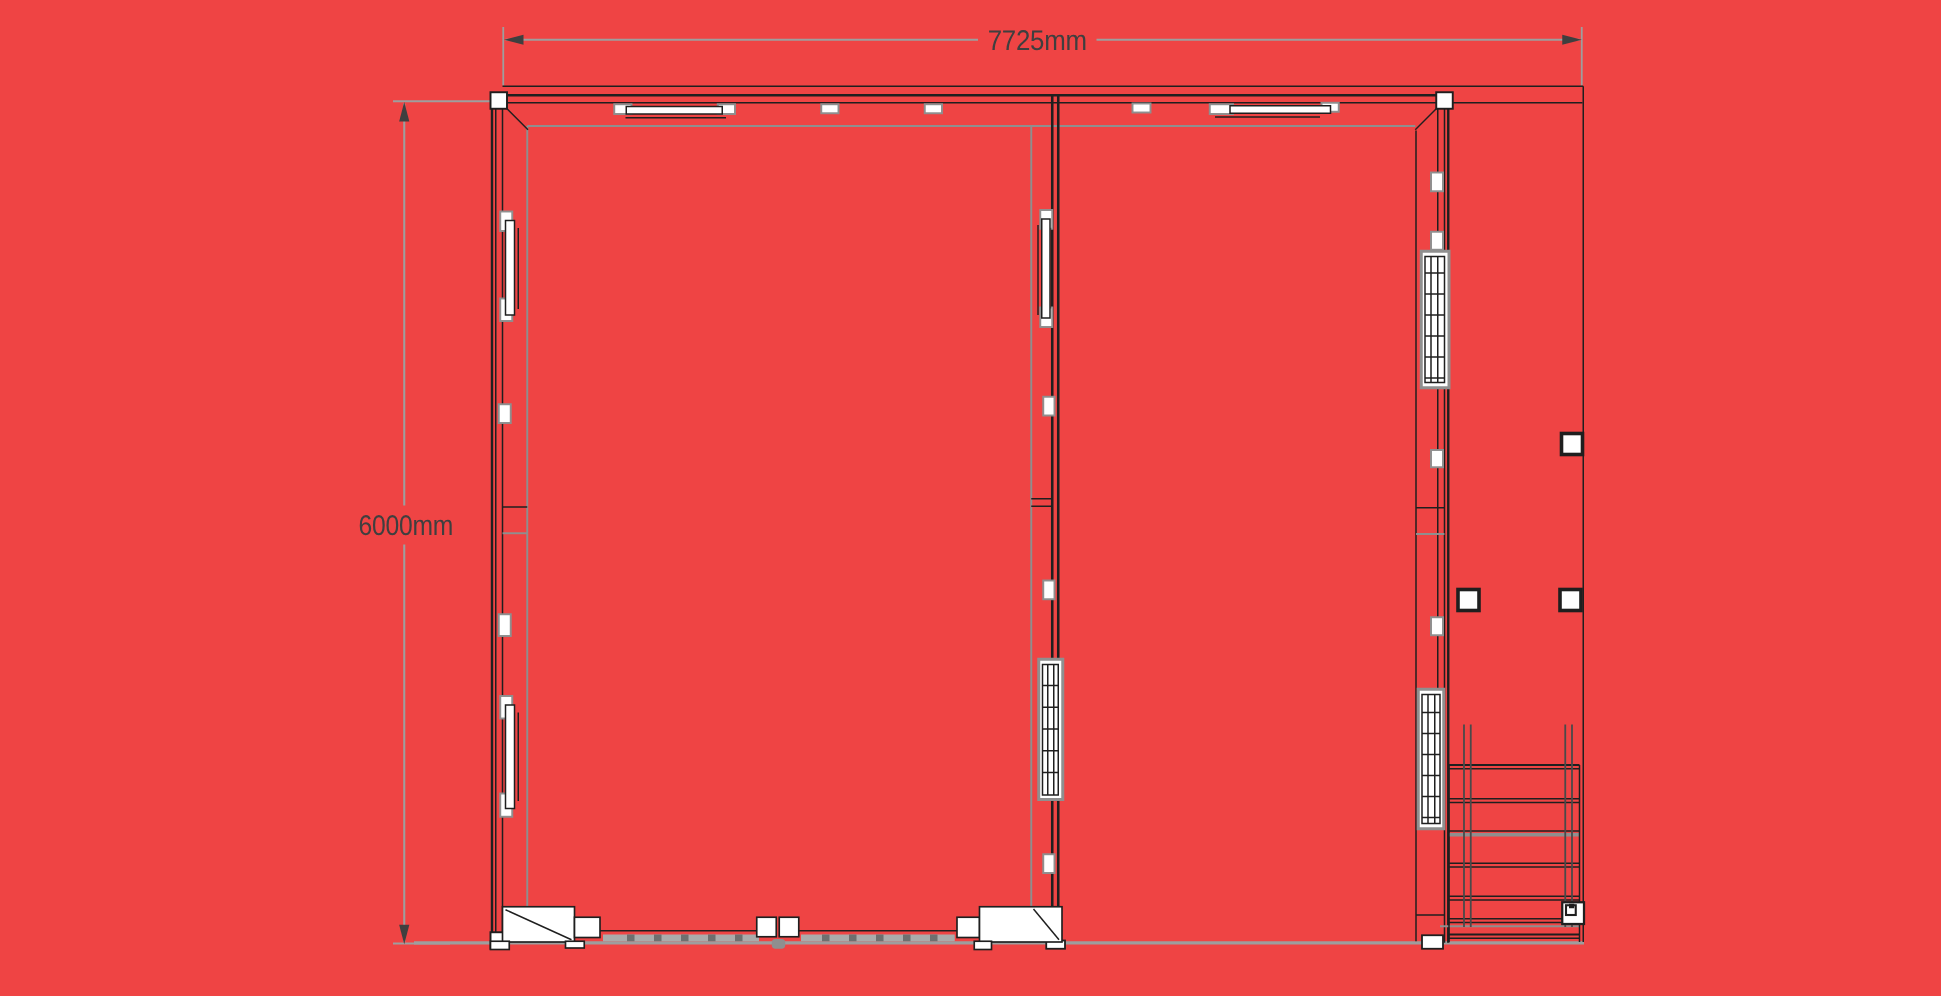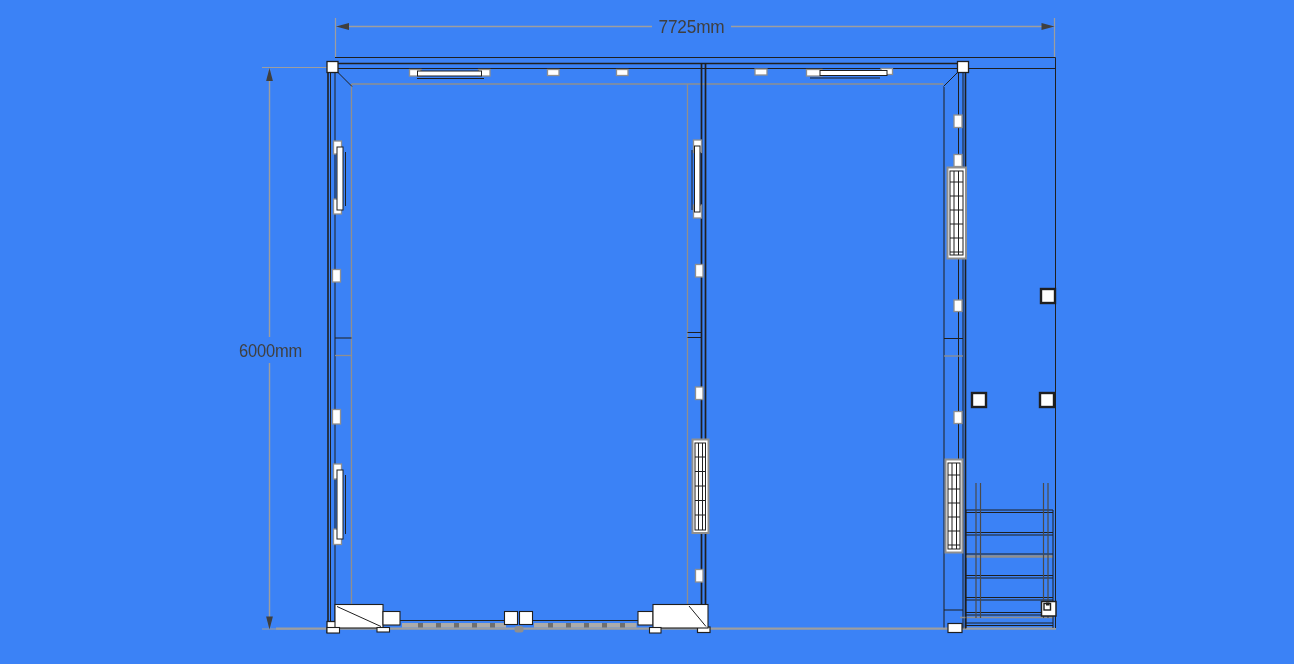--- a/index.html
+++ b/index.html
@@ -1,16 +1,16 @@
 <!DOCTYPE html>
 <html><head>
 <meta charset="utf-8">
 <style>
   html,body{margin:0;padding:0;background:#ffffff;}
-  .page{position:relative;width:1294px;height:664px;background:#3b82f6;overflow:hidden;}
+  .page{position:relative;width:1294px;height:664px;background:#ef4444;overflow:hidden;}
   .dim-text{font-family:"Liberation Sans", sans-serif;font-size:19px;fill:#3f3f3f;letter-spacing:-0.2px;}
   svg{display:block;}
 </style>
 </head>
 <body>
 
 <div class="page">
 <svg width="1294" height="664" viewBox="0 0 1294 664">
 
   <g>

